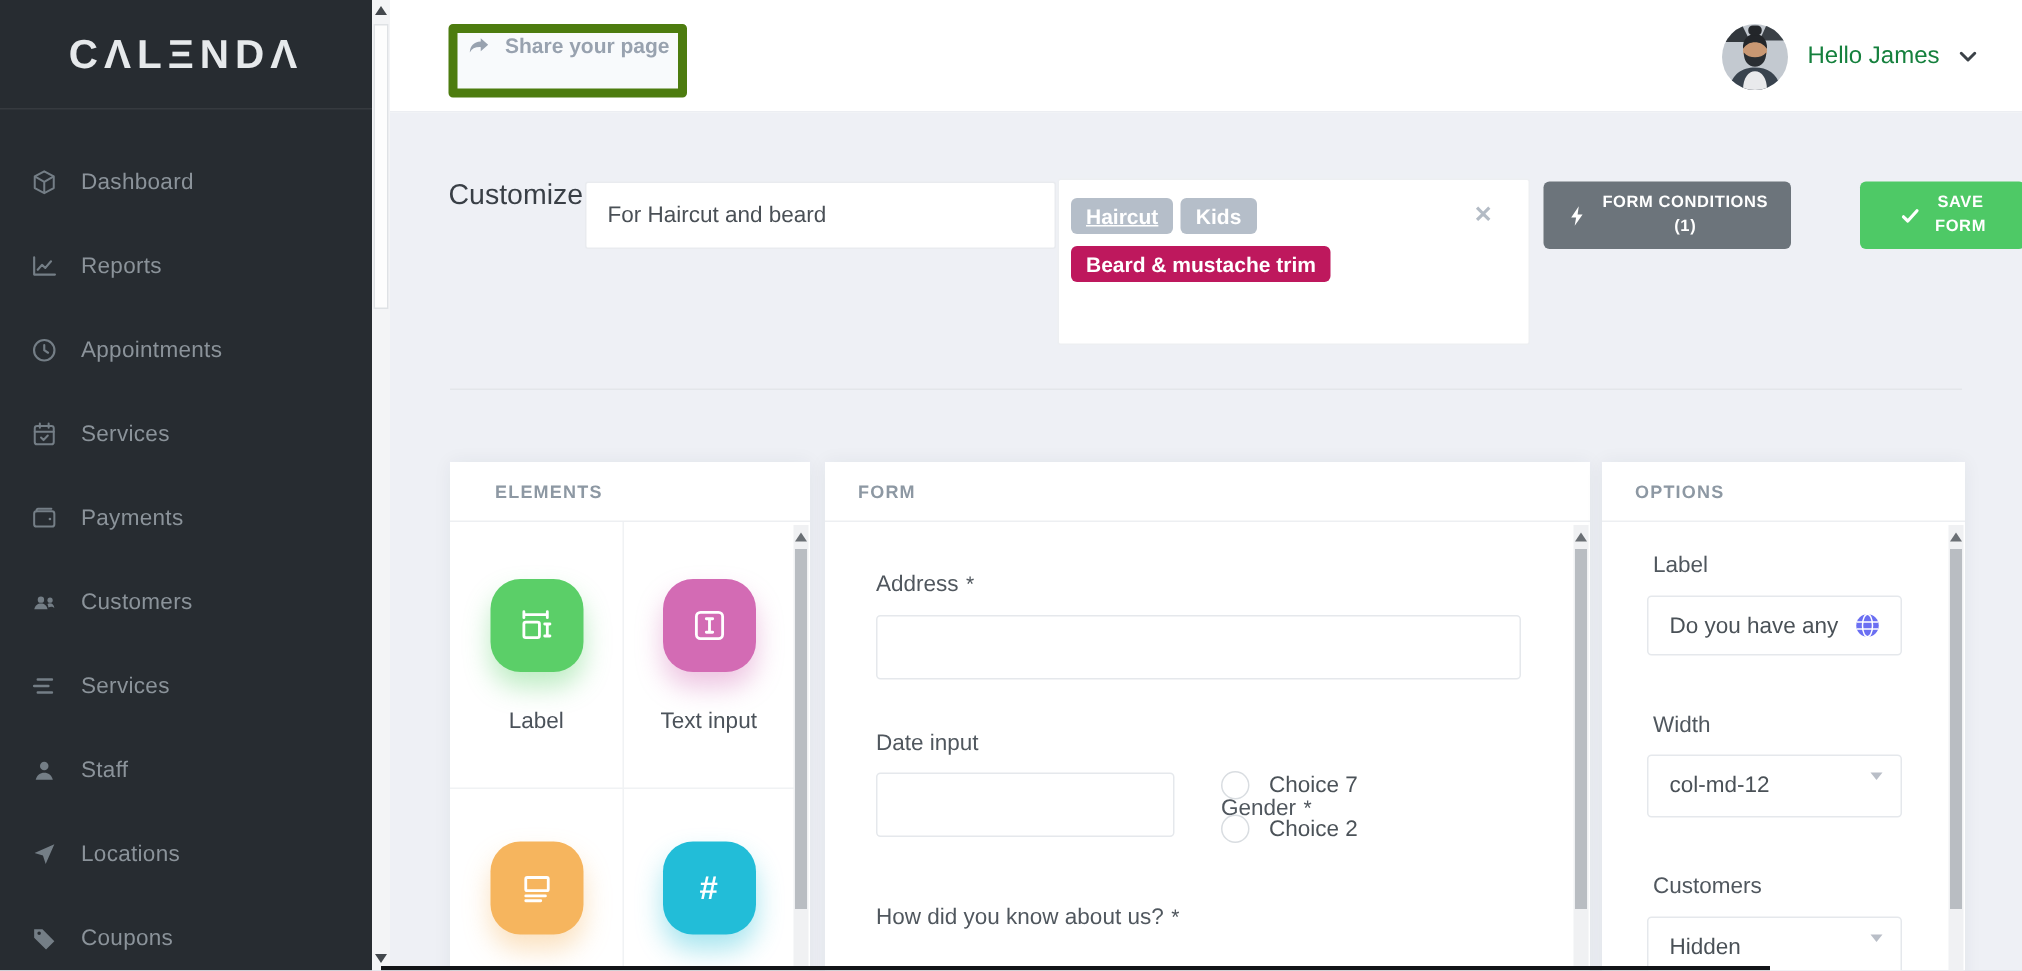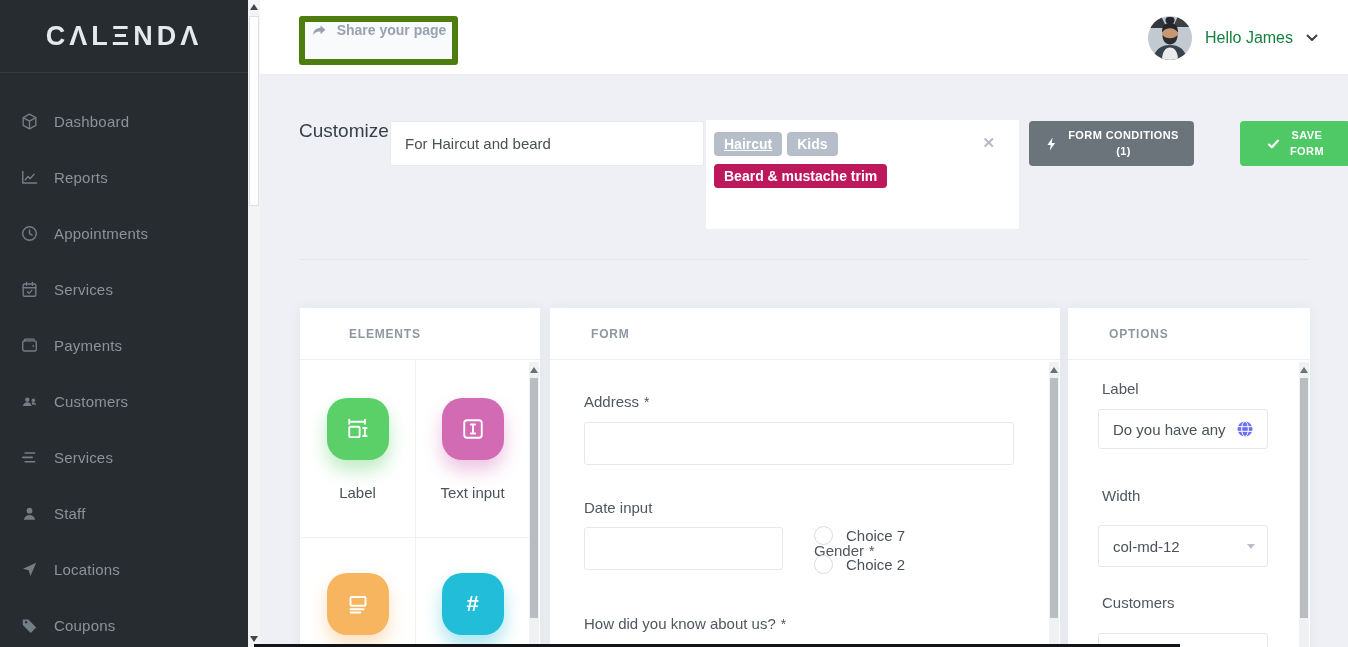--- a/index.html
+++ b/index.html
@@ -54,21 +54,21 @@
                 color:#fff; cursor:pointer; font-family:"Liberation Sans",sans-serif; }
   #conditions-btn { left:1029px; width:165px; }
   #save-btn { left:1240px; width:110px; }
   .action-btn .btxt { font-size:11px; font-weight:800; letter-spacing:.4px; line-height:1.45; text-align:center; }
   .action-btn svg { width:16px; height:16px; flex:0 0 auto; }
 
   #row-divider { position:absolute; left:300px; top:259px; width:1008px; height:1px; background:#e3e6ea; }
 
   
   .panel { position:absolute; top:308px; height:400px; background:#fff; box-shadow:0 0 12px rgba(40,50,60,.06); }
-  .panel-h { height:52px; border-bottom:1px solid #edeff2; display:flex; align-items:center;padding-left:19px; }
+  .panel-h { height:40px; border-bottom:1px solid #edeff2; display:flex; align-items:center; }
   .panel-h span { font-size:12px; font-weight:700; letter-spacing:.8px; color:#8d98a3; }
   .panel-body { position:relative; height:345px; }
 
   #elements-panel { left:300px; width:240px; }
   #elements-panel .panel-h span { margin-left:30px; }
   #form-panel { left:550px; width:510px; }
   #form-panel .panel-h span { margin-left:22px; }
   #options-panel { left:1068px; width:242px; }
   #options-panel .panel-h span { margin-left:22px; }
 
@@ -107,21 +107,21 @@
   
   #o-label-label { position:absolute; left:34px; top:20px; }
   #o-label-input { position:absolute; left:30px; top:49px; width:170px; height:40px;
                    display:flex; align-items:center; padding:0 12px 0 14px; }
   #o-label-input .val { flex:1; font-size:15px; color:#4a5157; white-space:nowrap; overflow:hidden; }
   #o-label-input svg { width:20px; height:20px; flex:0 0 auto; }
   #o-width-label { position:absolute; left:34px; top:127px; }
   #o-width-select { position:absolute; left:30px; top:155px; width:170px; height:42px; }
   #o-visibility-label { position:absolute; left:34px; top:234px; }
   #o-visibility-select { position:absolute; left:30px; top:263px; width:170px; height:42px; }
-  .select { display:flex; align-items:center; padding:0 12px 0 14px; cursor:pointer;margin-top:10px; }
+  .select { display:flex; align-items:flex-start; padding:11px 12px 0 14px; cursor:pointer; }
   .select .val { flex:1; font-size:15px; color:#4a5157; }
   .select .caret { width:0; height:0; border-left:4px solid transparent; border-right:4px solid transparent; border-top:5px solid #b9bec7; }
 
   #bottom-edge { position:absolute; left:254px; top:644px; width:926px; height:3px; background:#121417; }
 </style>
 </head>
 <body>
 
 <div id="stage">
 

